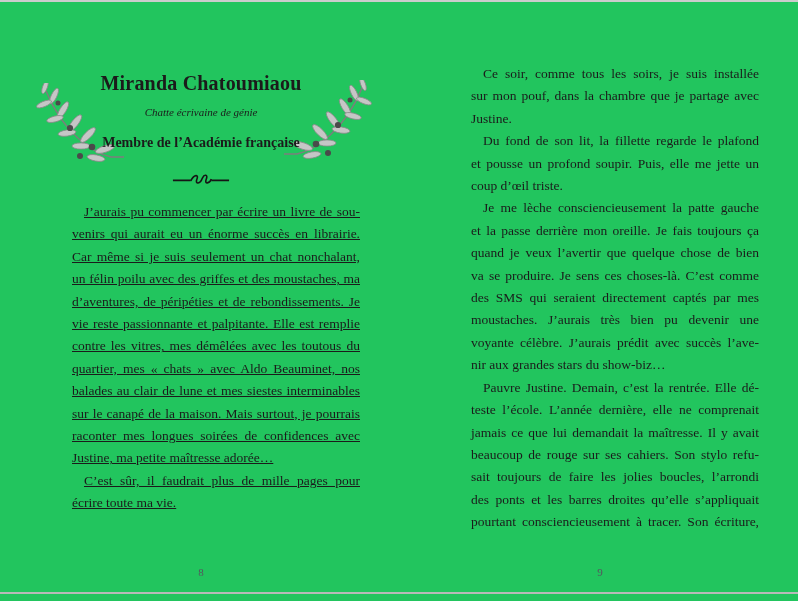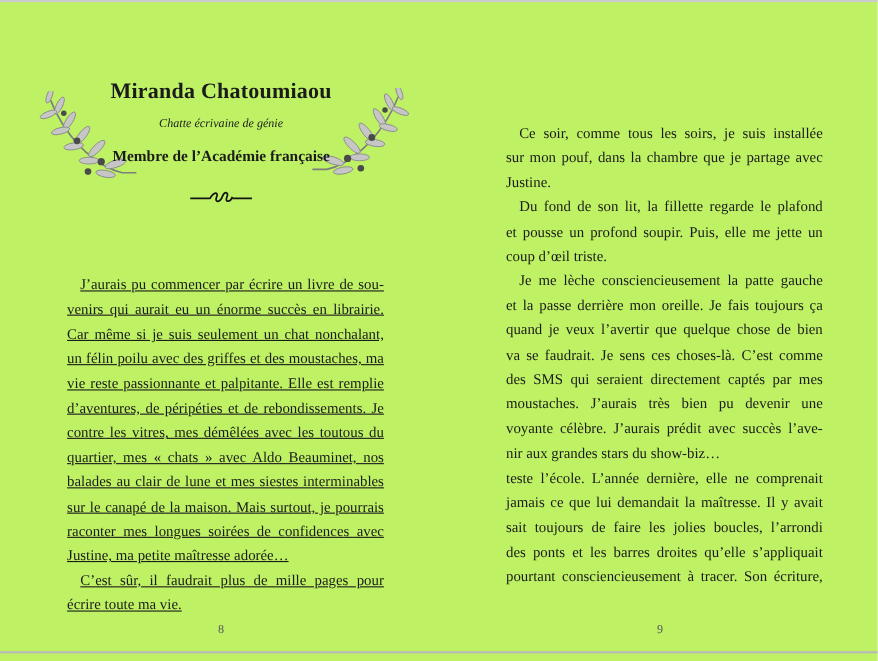--- a/index.html
+++ b/index.html
@@ -1,20 +1,20 @@
 <!DOCTYPE html>
 <html><head>
 <meta charset="utf-8">
 <style>
   html, body { margin: 0; padding: 0; background: #ffffff; }
   .canvas {
     position: relative;
     width: 798px;
     height: 601px;
-    background: #bef264;
+    background: #22c55e;
     overflow: hidden;
     font-family: "Liberation Serif", "DejaVu Serif", serif;
     color: #1b1b1b;
   }
   .edge-top    { position: absolute; top: 0;      left: 0; right: 0; height: 2px; background: #cccccc; }
   .edge-bottom { position: absolute; top: 592px;  left: 0; right: 0; height: 2px; background: #b9b9b9; }
 
   .col { position: absolute; top: 0; width: 288px; height: 601px; }
   .col-left  { left: 57px; }
   .col-right { left: 456px; }
@@ -27,21 +27,21 @@
   .membership { position: absolute; top: 135px; width: 100%; text-align: center;
                 font-weight: bold; font-size: 14px; }
   .divider-wrap { position: absolute; top: 172px; left: 50%; transform: translateX(-50%); }
 
   
   .branch { position: absolute; width: 92px; height: 80px; }
   .branch-left  { left: 33px;  top: 83px; }
   .branch-right { left: 283px; top: 80px; transform: scaleX(-1); }
 
   
-  .body-block { position: absolute; left: 4px; width: 288px; margin-top: 47px; }
+  .body-block { position: absolute; left: 15px; width: 288px; }
   .body-left  { top: 201px; text-decoration: underline; }
   .body-right { top: 63px; }
   .para { margin: 0; }
   .line {
     font-size: 13.5px;
     line-height: 22.4px;
     text-align: justify;
     text-align-last: justify;
   }
   .line.first { text-indent: 12px; }
@@ -107,22 +107,22 @@
         <path d="M20,9 C24,1.5 29,2 26.5,7.5 C24.5,12.5 30,13 32.5,6 C34.5,1.5 39,2 36.5,7.5 C34.5,12.5 40,12.5 42,7" fill="none" stroke="#151515" stroke-width="1.7"></path>
       </svg>
     </span>
 
     <div class="body-block body-left" id="body-left">
         <div class="para">
           <div class="line first">J’aurais pu commencer par écrire un livre de sou-</div>
           <div class="line">venirs qui aurait eu un énorme succès en librairie.</div>
           <div class="line">Car même si je suis seulement un chat nonchalant,</div>
           <div class="line">un félin poilu avec des griffes et des moustaches, ma</div>
+          <div class="line">d’aventures, de péripéties et de rebondissements. Je</div>
           <div class="line">vie reste passionnante et palpitante. Elle est remplie</div>
-          <div class="line">d’aventures, de péripéties et de rebondissements. Je</div>
           <div class="line">contre les vitres, mes démêlées avec les toutous du</div>
           <div class="line">quartier, mes « chats » avec Aldo Beauminet, nos</div>
           <div class="line">balades au clair de lune et mes siestes interminables</div>
           <div class="line">sur le canapé de la maison. Mais surtout, je pourrais</div>
           <div class="line">raconter mes longues soirées de confidences avec</div>
           <div class="line final">Justine, ma petite maîtresse adorée…</div>
         </div>
         <div class="para">
           <div class="line first">C’est sûr, il faudrait plus de mille pages pour</div>
           <div class="line final">écrire toute ma vie.</div>
@@ -141,29 +141,31 @@
         </div>
         <div class="para">
           <div class="line first">Du fond de son lit, la fillette regarde le plafond</div>
           <div class="line">et pousse un profond soupir. Puis, elle me jette un</div>
           <div class="line final">coup d’œil triste.</div>
         </div>
         <div class="para">
           <div class="line first">Je me lèche consciencieusement la patte gauche</div>
           <div class="line">et la passe derrière mon oreille. Je fais toujours ça</div>
           <div class="line">quand je veux l’avertir que quelque chose de bien</div>
-          <div class="line">va se faudrait. Je sens ces choses-là. C’est comme</div>
+          <div class="line">va se produire. Je sens ces choses-là. C’est comme</div>
           <div class="line">des SMS qui seraient directement captés par mes</div>
           <div class="line">moustaches. J’aurais très bien pu devenir une</div>
           <div class="line">voyante célèbre. J’aurais prédit avec succès l’ave-</div>
           <div class="line final">nir aux grandes stars du show-biz…</div>
         </div>
         <div class="para">
+          <div class="line first">Pauvre Justine. Demain, c’est la rentrée. Elle dé-</div>
           <div class="line">teste l’école. L’année dernière, elle ne comprenait</div>
           <div class="line">jamais ce que lui demandait la maîtresse. Il y avait</div>
+          <div class="line">beaucoup de rouge sur ses cahiers. Son stylo refu-</div>
           <div class="line">sait toujours de faire les jolies boucles, l’arrondi</div>
           <div class="line">des ponts et les barres droites qu’elle s’appliquait</div>
           <div class="line">pourtant consciencieusement à tracer. Son écriture,</div>
         </div>
       </div>
 
     <div class="pagenum">9</div>
   </div>
 
 </div>

